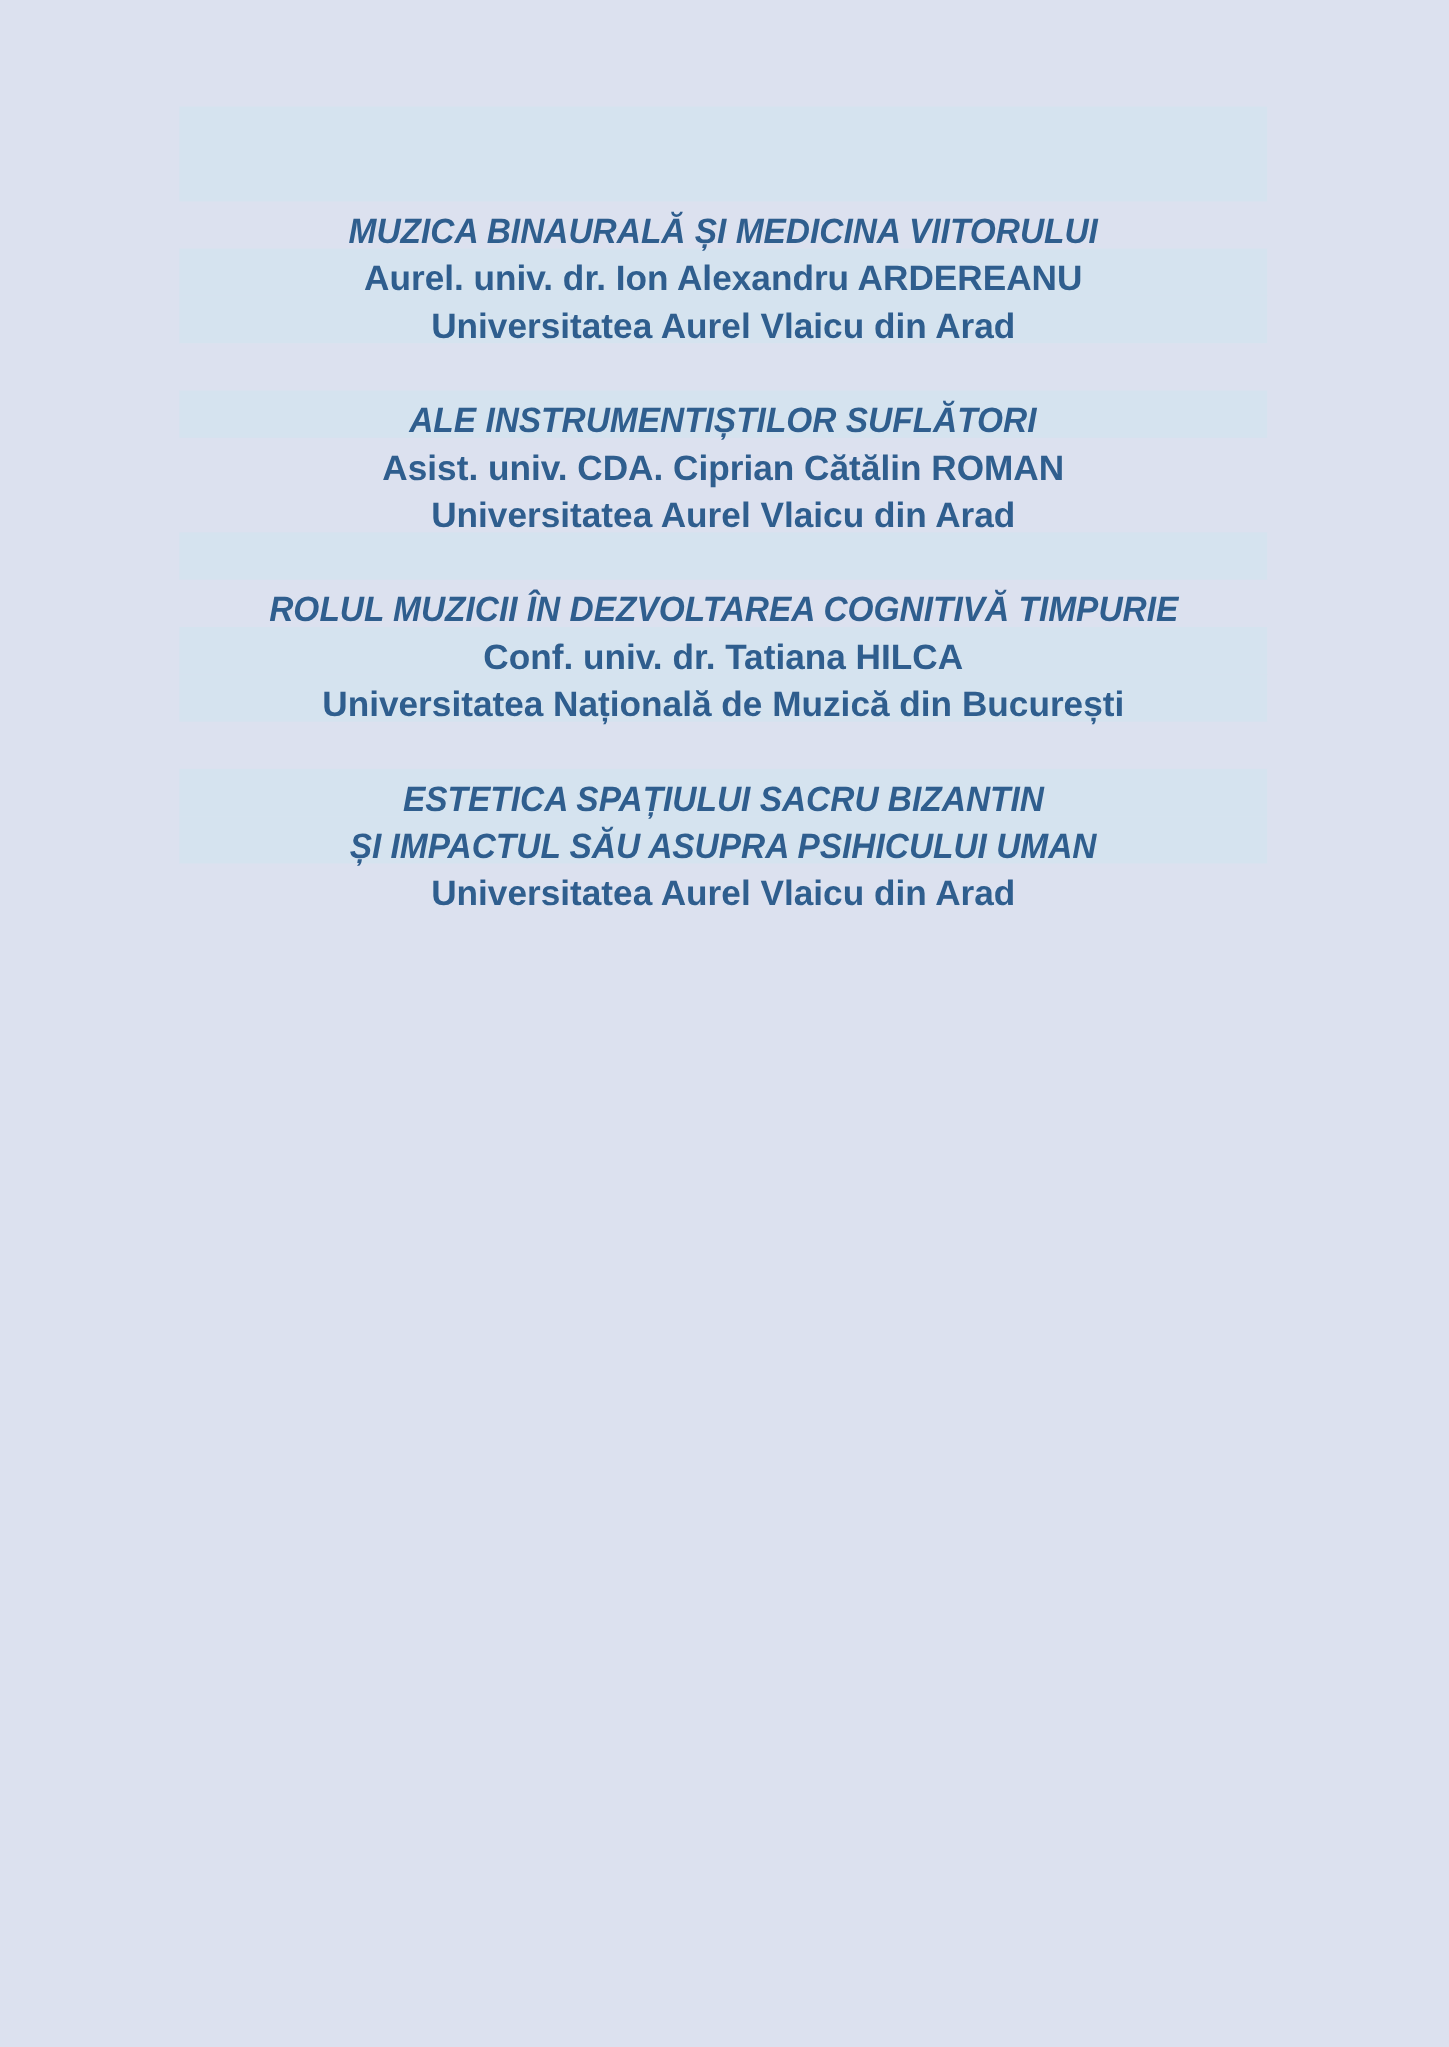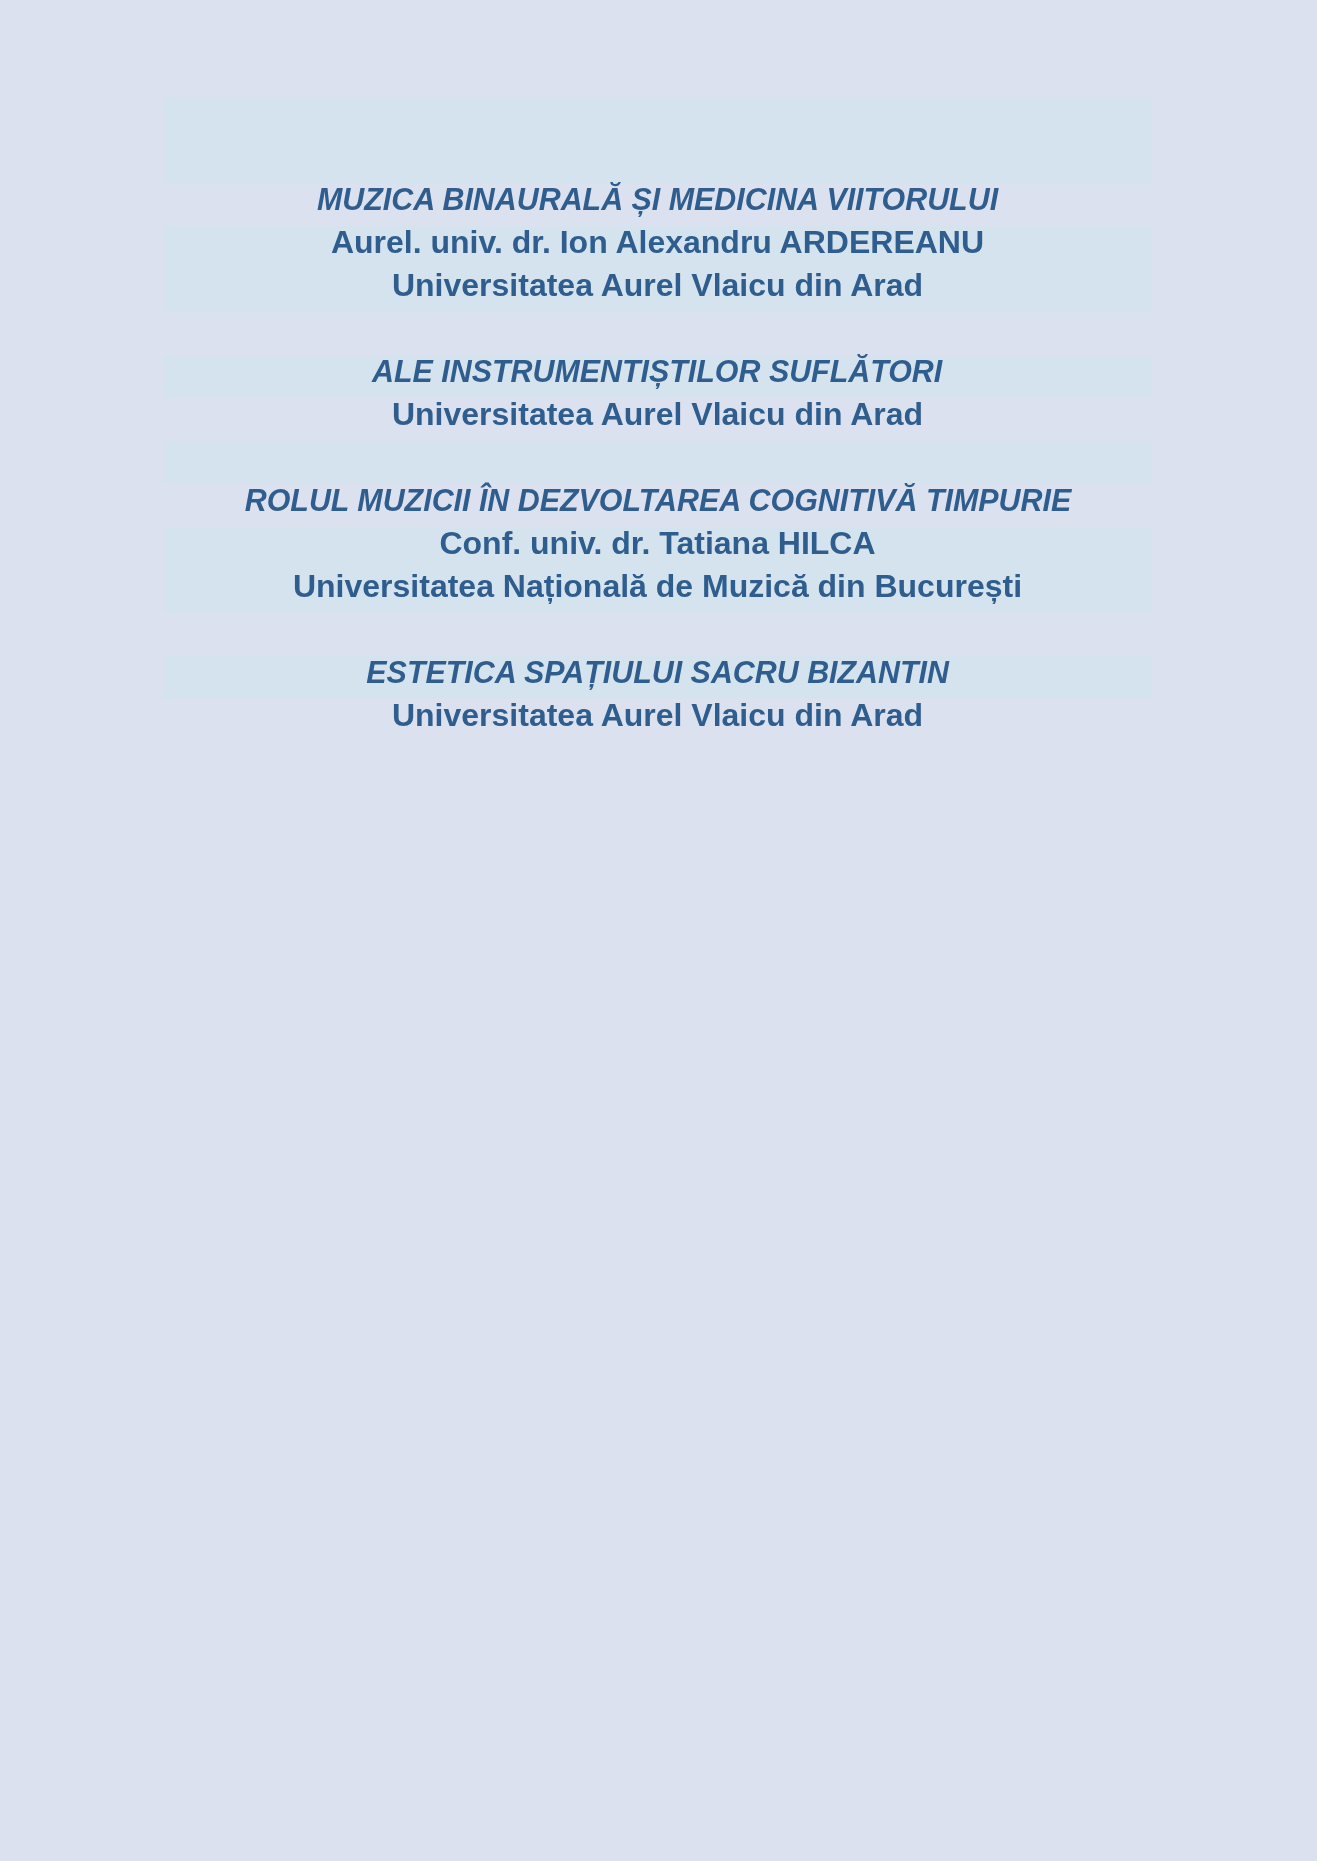--- a/index.html
+++ b/index.html
@@ -19,21 +19,21 @@
   }
   .program-list {
     position: absolute;
     left: 163px;
     top: 97px;
     width: 989px;
   }
   .row {
     height: 43px;
     display: flex;
-    align-items: flex-start;
+    align-items: flex-end;
     justify-content: center;
   }
   .row.shaded { background: var(--band-bg); }
   .line {
     display: inline-block;
     font-size: 32px;
     line-height: 1;
     color: var(--text-color);
     white-space: nowrap;
   }
@@ -60,33 +60,39 @@
         <span class="line author">Aurel. univ. dr. Ion Alexandru ARDEREANU</span>
       </div>
       <div class="row shaded">
         <span class="line affiliation">Universitatea Aurel Vlaicu din Arad</span>
       </div>
       <div class="row"></div>
       <div class="row shaded">
         <span class="line title">ALE INSTRUMENTIȘTILOR SUFLĂTORI</span>
       </div>
       <div class="row">
+        <span class="line author">Asist. univ. CDA. Ciprian Cătălin ROMAN</span>
+      </div>
+      <div class="row">
         <span class="line affiliation">Universitatea Aurel Vlaicu din Arad</span>
       </div>
       <div class="row shaded"></div>
       <div class="row">
         <span class="line title">ROLUL MUZICII ÎN DEZVOLTAREA COGNITIVĂ TIMPURIE</span>
       </div>
       <div class="row shaded">
         <span class="line author">Conf. univ. dr. Tatiana HILCA</span>
       </div>
       <div class="row shaded">
         <span class="line affiliation">Universitatea Națională de Muzică din București</span>
       </div>
       <div class="row"></div>
       <div class="row shaded">
         <span class="line title">ESTETICA SPAȚIULUI SACRU BIZANTIN</span>
       </div>
+      <div class="row shaded">
+        <span class="line title">ȘI IMPACTUL SĂU ASUPRA PSIHICULUI UMAN</span>
+      </div>
       <div class="row">
         <span class="line affiliation">Universitatea Aurel Vlaicu din Arad</span>
       </div>
     </div>
 </div>
 
 </body></html>

